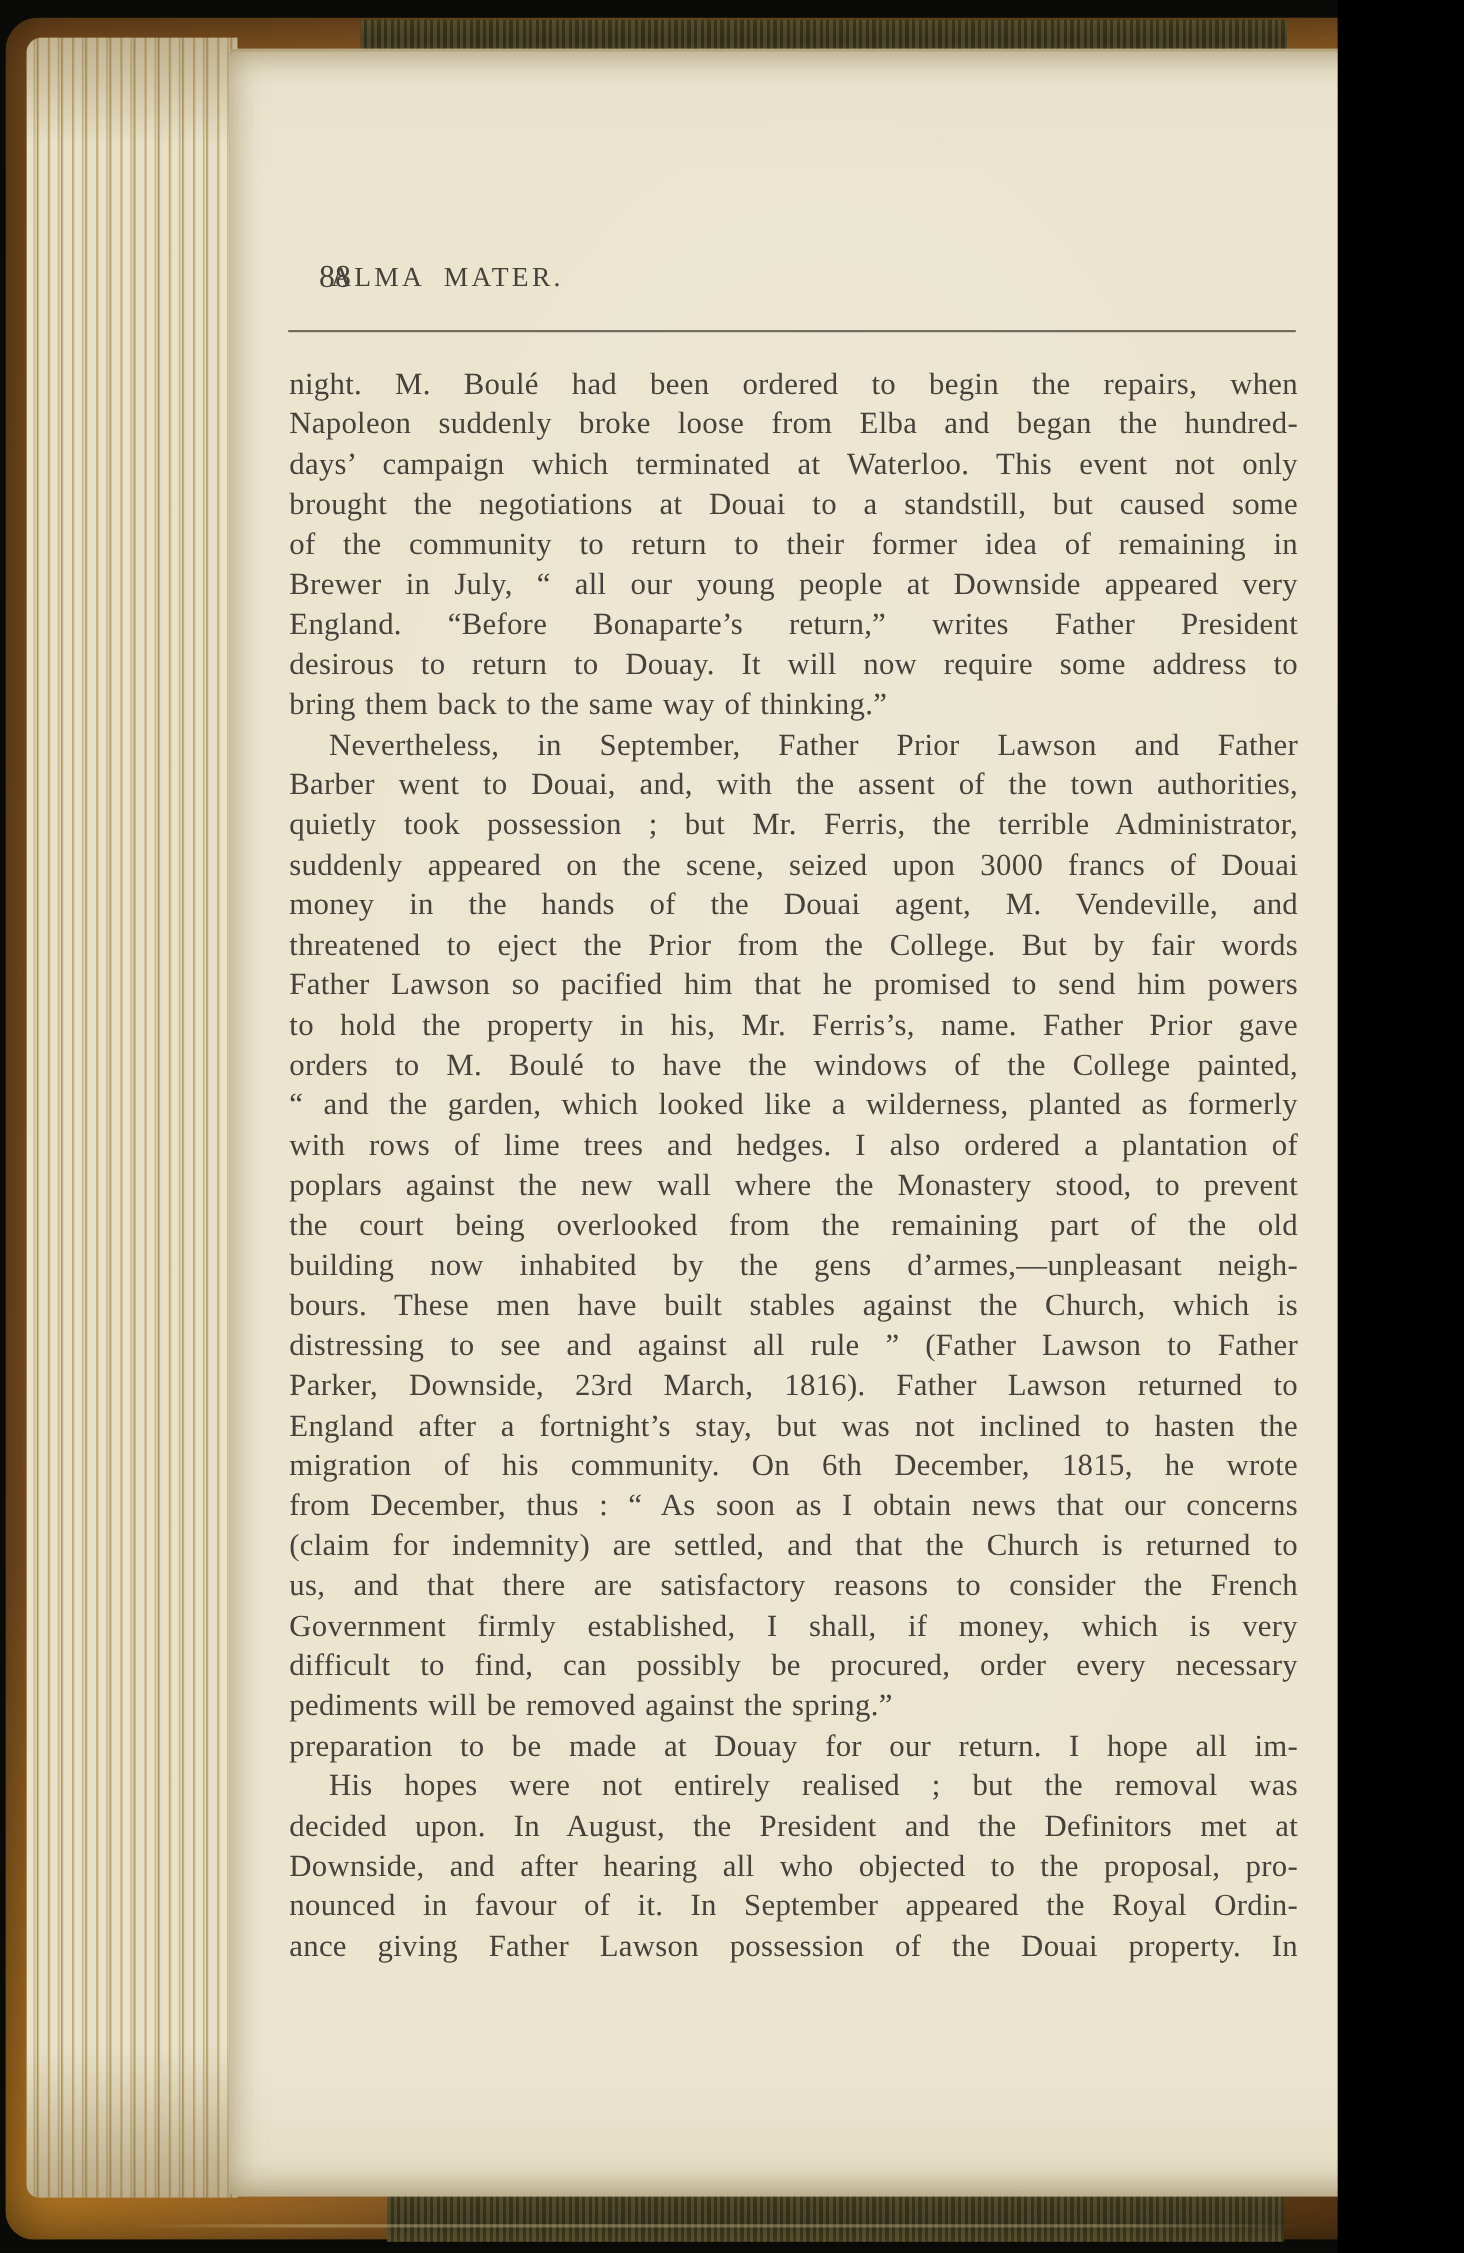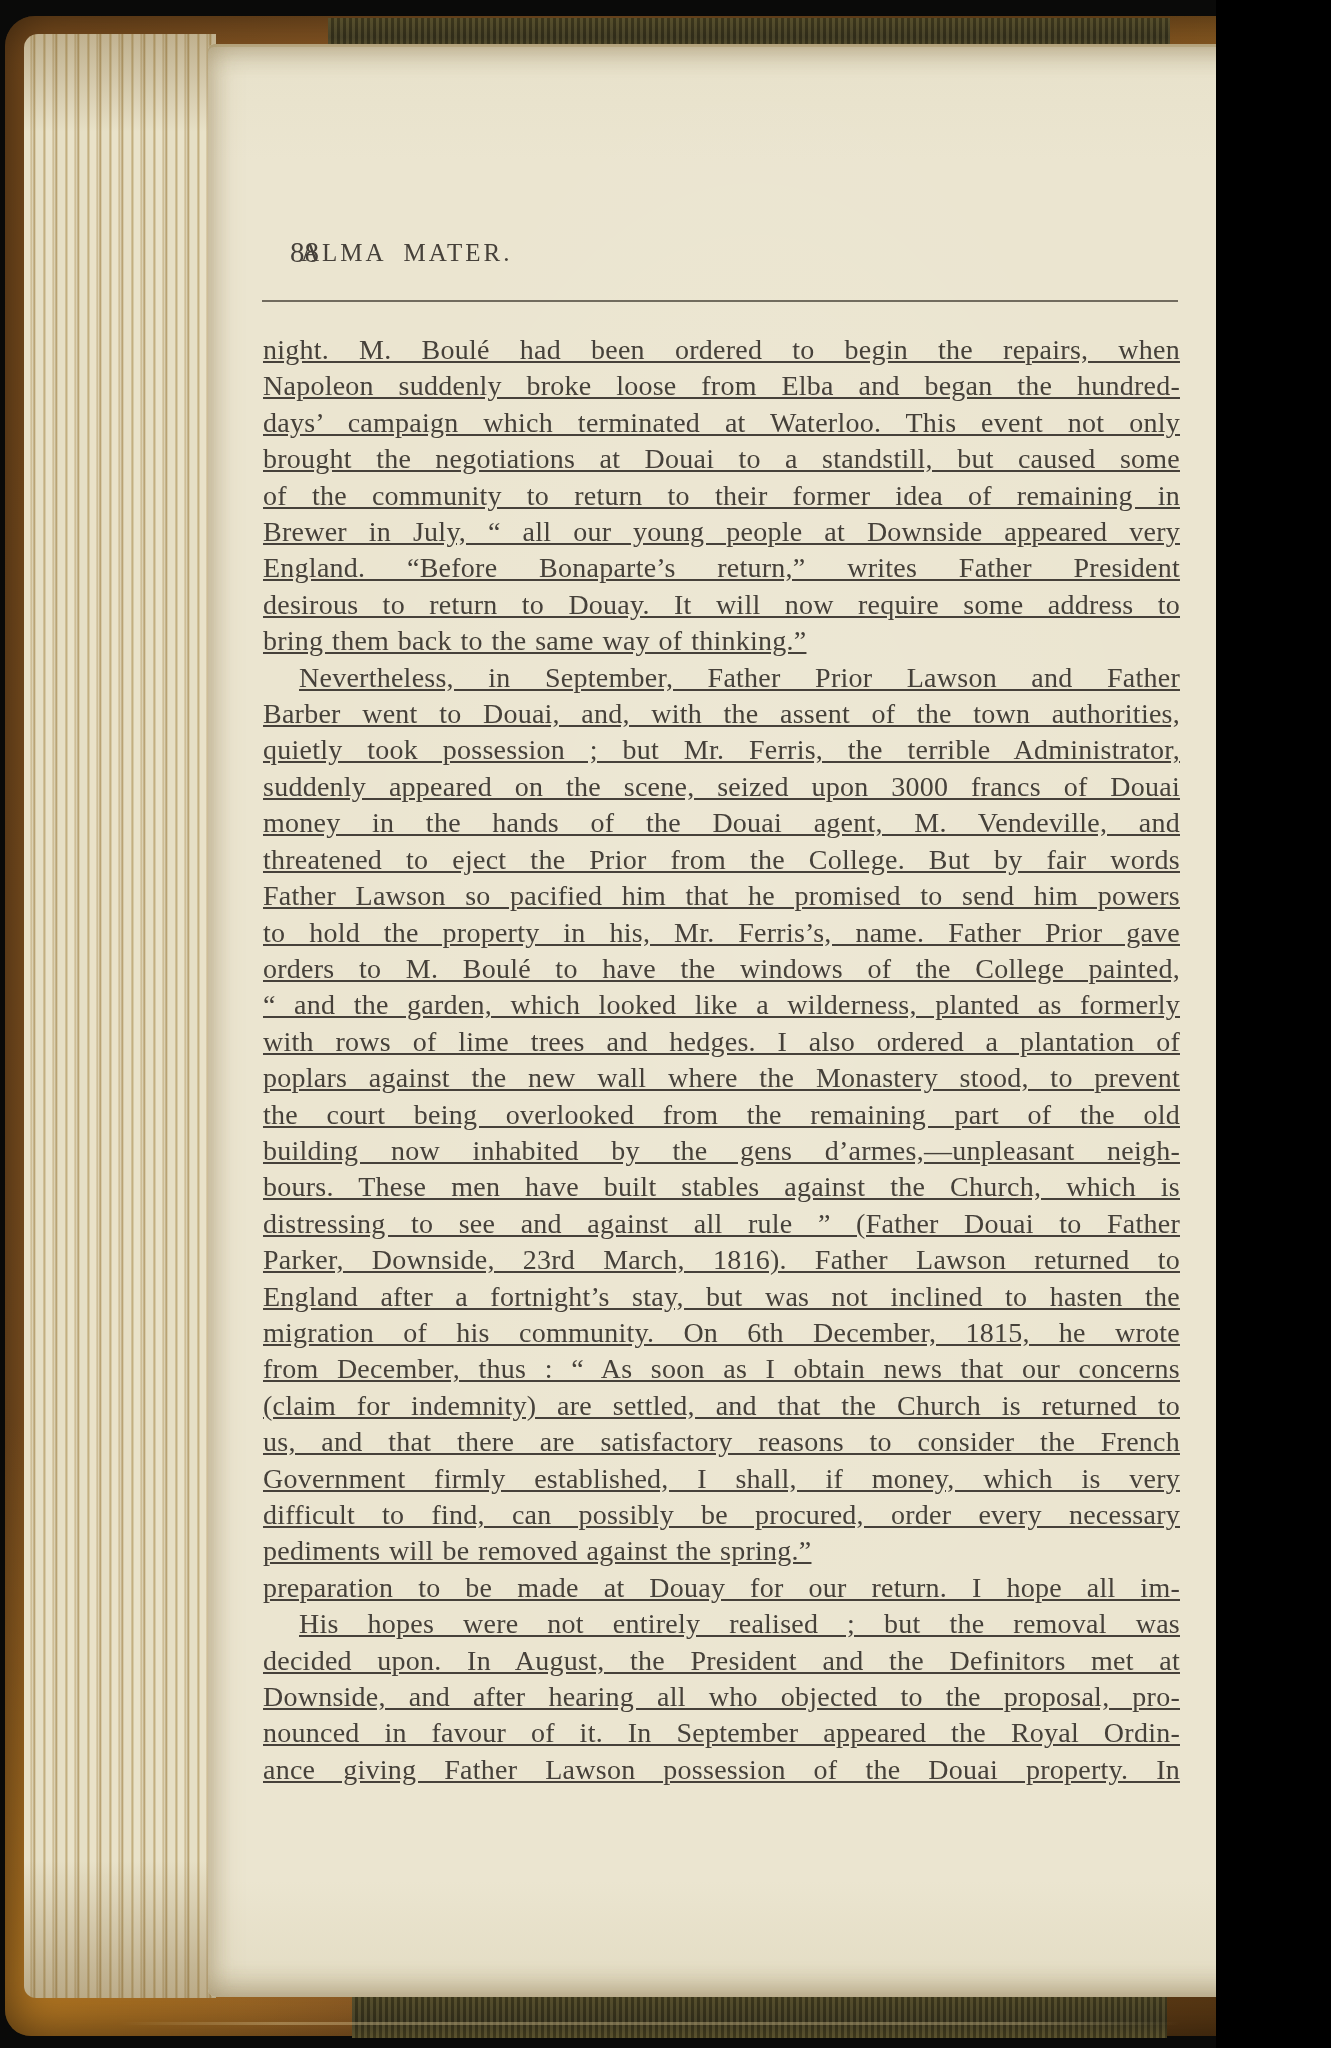--- a/index.html
+++ b/index.html
@@ -59,21 +59,21 @@
     background:linear-gradient(90deg,#e4ddc6 0%,#d2caae 55%,#978c6c 100%);}
   .page-crease{position:absolute;left:1268px;top:512px;width:3px;height:112px;border-radius:50%;
     transform:rotate(3deg);
     background:linear-gradient(180deg,transparent,rgba(125,100,58,.45),transparent);}
   
   .folio{position:absolute;left:290px;top:236px;font-size:29px;color:var(--ink,#46413a);}
   .running-head{position:absolute;left:263px;top:239px;width:917px;padding-left:38px;box-sizing:border-box;
     text-align:left;font-size:25px;letter-spacing:3px;word-spacing:9px;color:var(--ink,#46413a);}
   .rule{position:absolute;left:262px;top:300px;width:916px;height:2px;background:var(--rule,#5c564a);opacity:.85;}
   .text-block{position:absolute;left:263px;top:332px;width:917px;
-    font-size:28px;line-height:36.4px;letter-spacing:.25px;word-spacing:1.5px;color:var(--ink,#46413a);text-decoration:underline;}
+    font-size:28px;line-height:36.4px;letter-spacing:.25px;word-spacing:1.5px;color:var(--ink,#46413a);}
   .para{margin:0;}
   .ln{text-align:justify;text-align-last:justify;}
   .ln.pend{text-align-last:left;}
   .ln.indent{text-indent:36px;}
 </style>
 </head>
 <body>
 
 <div class="stage">
   <div class="cover"></div>
@@ -113,21 +113,21 @@
         <div class="ln">threatened to eject the Prior from the College.  But by fair words</div>
         <div class="ln">Father Lawson so pacified him that he promised to send him powers</div>
         <div class="ln">to hold the property in his, Mr. Ferris’s, name.  Father Prior gave</div>
         <div class="ln">orders to M. Boulé to have the windows of the College painted,</div>
         <div class="ln">“ and the garden, which looked like a wilderness, planted as formerly</div>
         <div class="ln">with rows of lime trees and hedges.  I also ordered a plantation of</div>
         <div class="ln">poplars against the new wall where the Monastery stood, to prevent</div>
         <div class="ln">the court being overlooked from the remaining part of the old</div>
         <div class="ln">building now inhabited by the gens d’armes,—unpleasant neigh-</div>
         <div class="ln">bours.  These men have built stables against the Church, which is</div>
-        <div class="ln">distressing to see and against all rule ” (Father Douai to Father</div>
+        <div class="ln">distressing to see and against all rule ” (Father Lawson to Father</div>
         <div class="ln">Parker, Downside, 23rd March, 1816).  Father Lawson returned to</div>
         <div class="ln">England after a fortnight’s stay, but was not inclined to hasten the</div>
         <div class="ln">migration of his community.  On 6th December, 1815, he wrote</div>
         <div class="ln">from December, thus : “ As soon as I obtain news that our concerns</div>
         <div class="ln">(claim for indemnity) are settled, and that the Church is returned to</div>
         <div class="ln">us, and that there are satisfactory reasons to consider the French</div>
         <div class="ln">Government firmly established, I shall, if money, which is very</div>
         <div class="ln">difficult to find, can possibly be procured, order every necessary</div>
         <div class="ln pend">pediments will be removed against the spring.”</div>
         <div class="ln">preparation to be made at Douay for our return.  I hope all im-</div>

